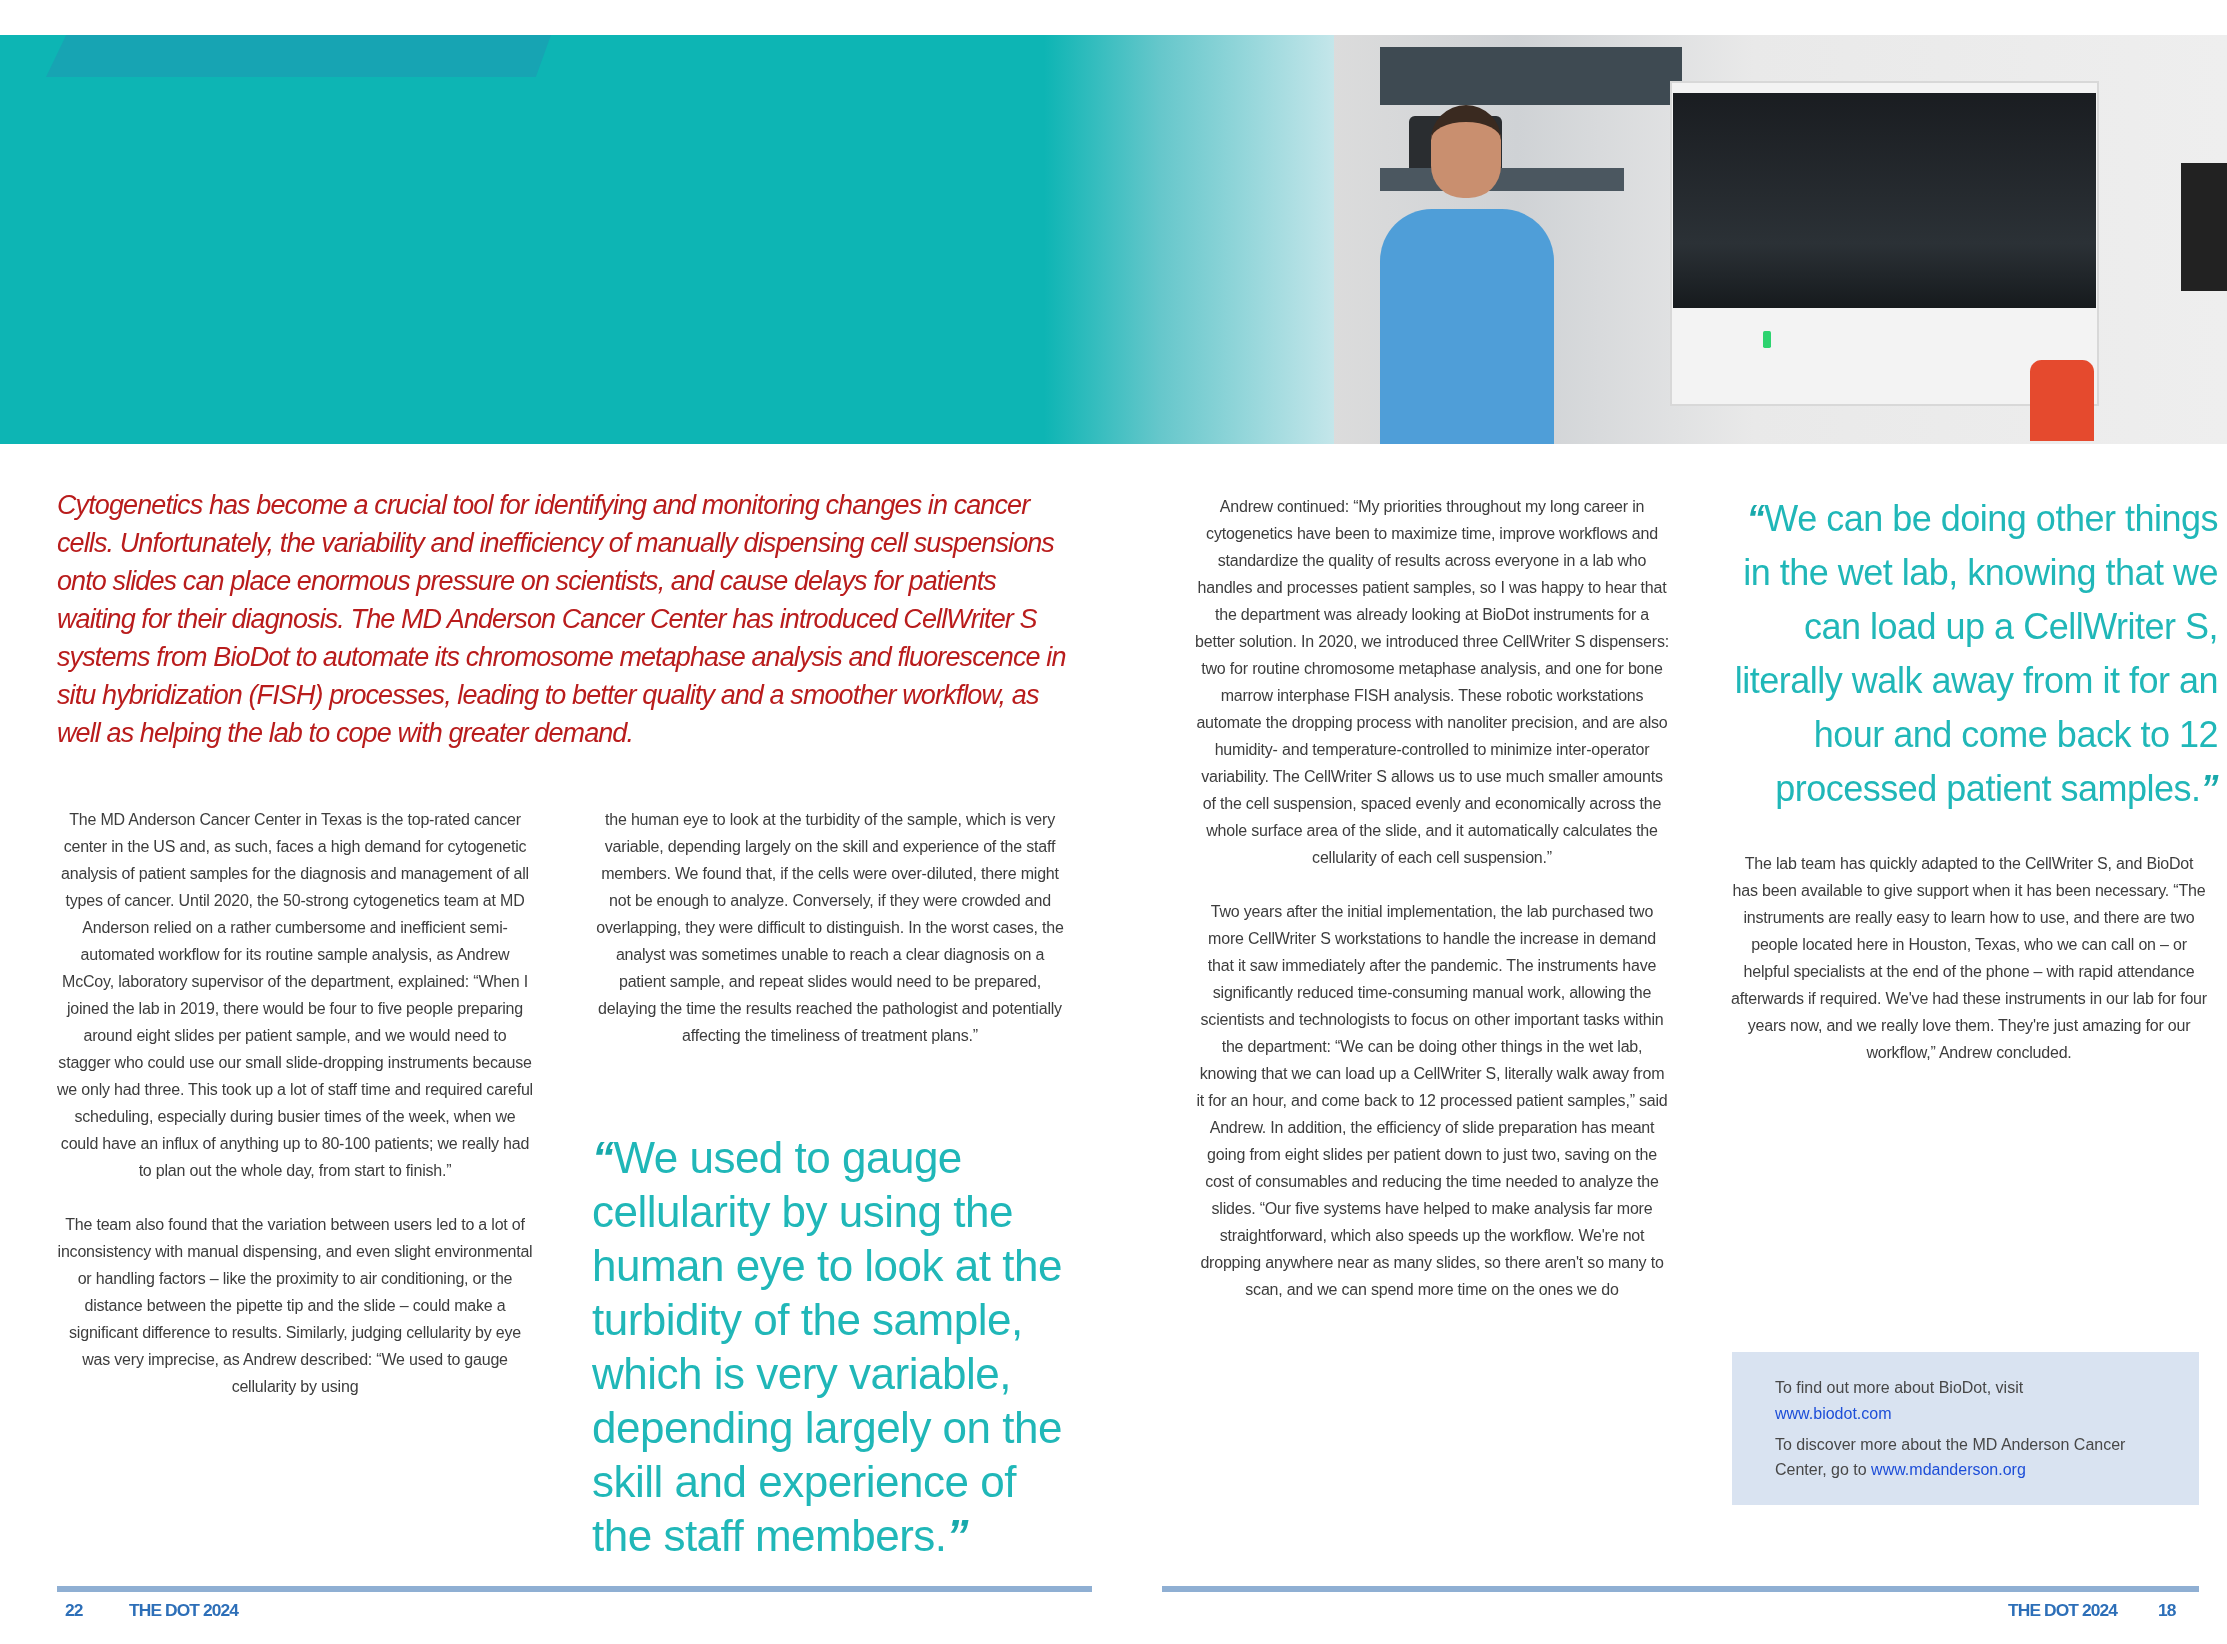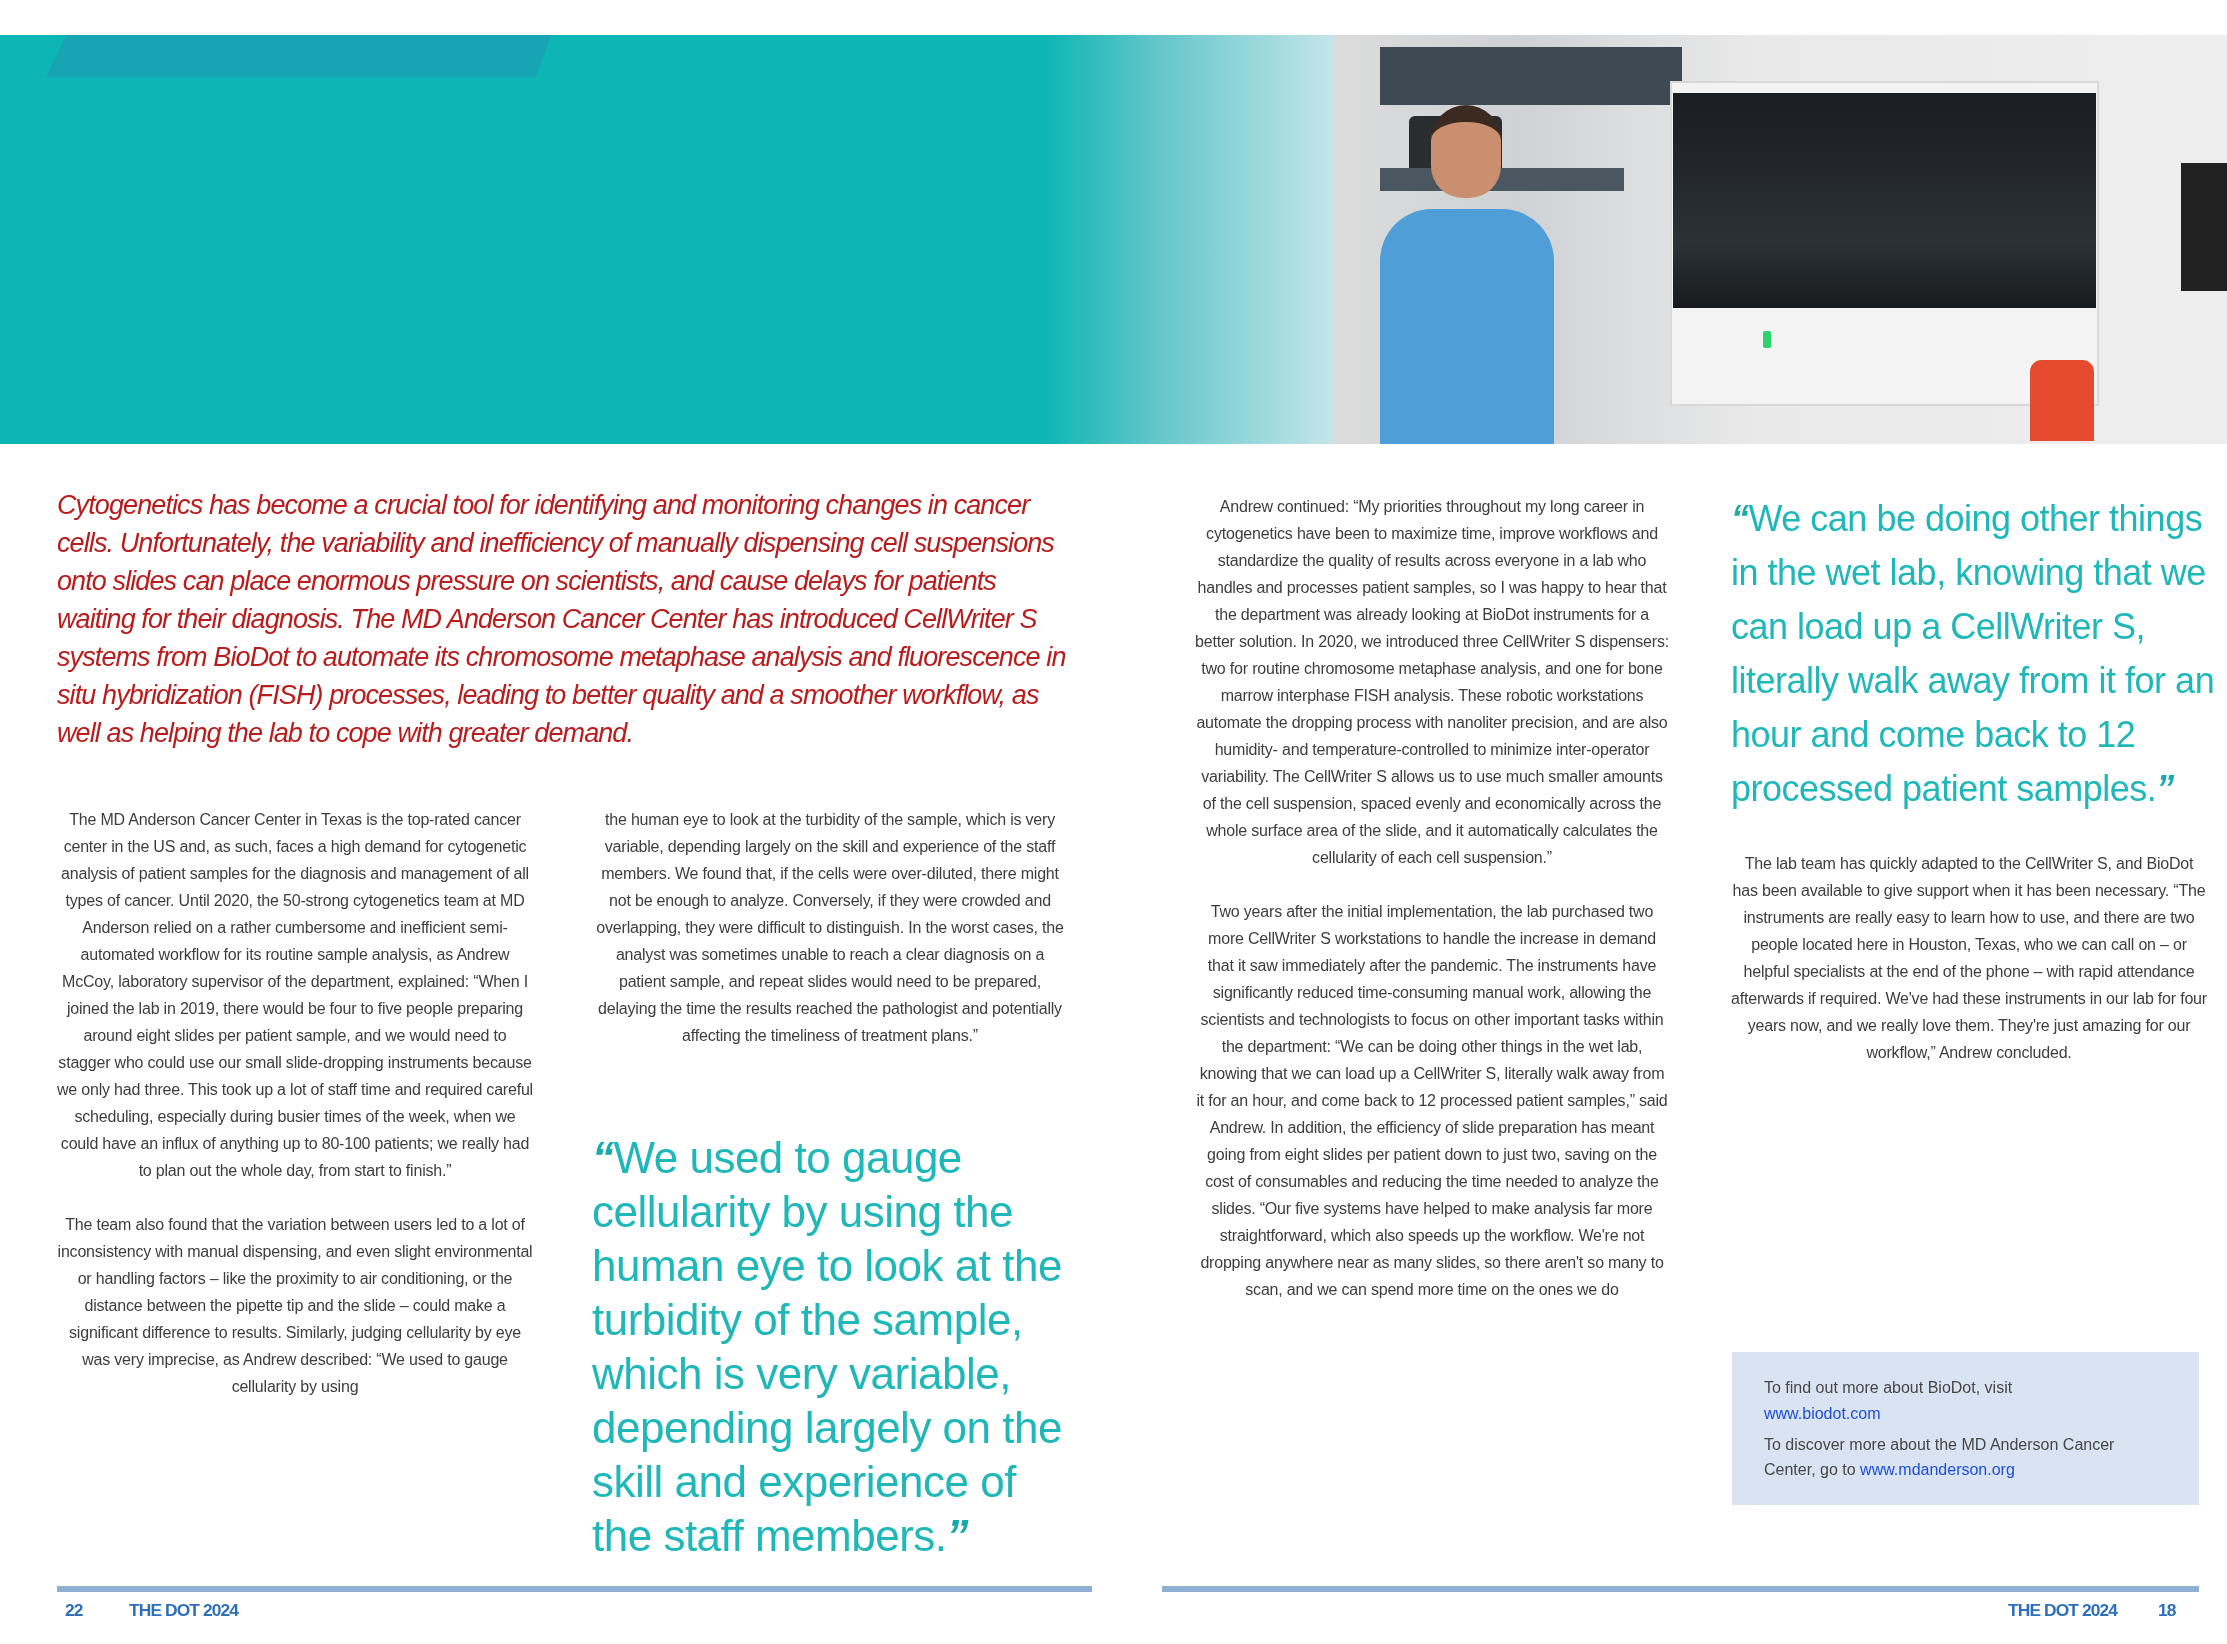--- a/index.html
+++ b/index.html
@@ -32,24 +32,24 @@
   .col { position: absolute; font-size: 16px; line-height: 27px; color: #3d3d3d; letter-spacing: -0.2px; text-align: center; }
   .col p { margin-bottom: 27px; }
   .col1 { left: 57px; top: 806px; width: 476px; }
   .col2 { left: 592px; top: 806px; width: 476px; }
   .col3 { left: 1194px; top: 493px; width: 476px; }
   .col4 { left: 1731px; top: 850px; width: 476px; }
 
   .pull { position: absolute; color: #20b7b8; font-weight: 300; letter-spacing: -0.5px; }
   .pull .q { font-style: italic; font-weight: 700; color: #18a9ab; }
   .pull1 { left: 592px; top: 1131px; width: 476px; font-size: 44px; line-height: 54px; }
-  .pull2 { left: 1731px; top: 492px; width: 487px; font-size: 36px; line-height: 54px; }
+  .pull2 { left: 1731px; top: 492px; width: 487px; font-size: 36px; line-height: 54px; text-align: right; }
 
   .infobox { position: absolute; left: 1732px; top: 1352px; width: 467px; height: 153px; background: #d9e3f1; padding: 23px 32px; font-size: 16px; line-height: 25.5px; color: #474747; }
-  .infobox p { margin-bottom: 5.8px; }
+  .infobox p { margin-bottom: 5.8px; margin-left: 11px; }
   .infobox b { font-weight: 400; color: #1d4ed8; }
 
   .rule { position: absolute; top: 1586px; height: 5.8px; background: #8fafd3; }
   .rule-l { left: 57px; width: 1035px; }
   .rule-r { left: 1162px; width: 1037px; }
   .folio { position: absolute; top: 1600px; font-size: 17.4px; font-weight: 700; color: #2d6fb8; letter-spacing: -0.9px; }
   .folio-l-num { left: 65px; }
   .folio-l-title { left: 129px; }
   .folio-r-title { left: 2008px; }
   .folio-r-num { left: 2158px; }

